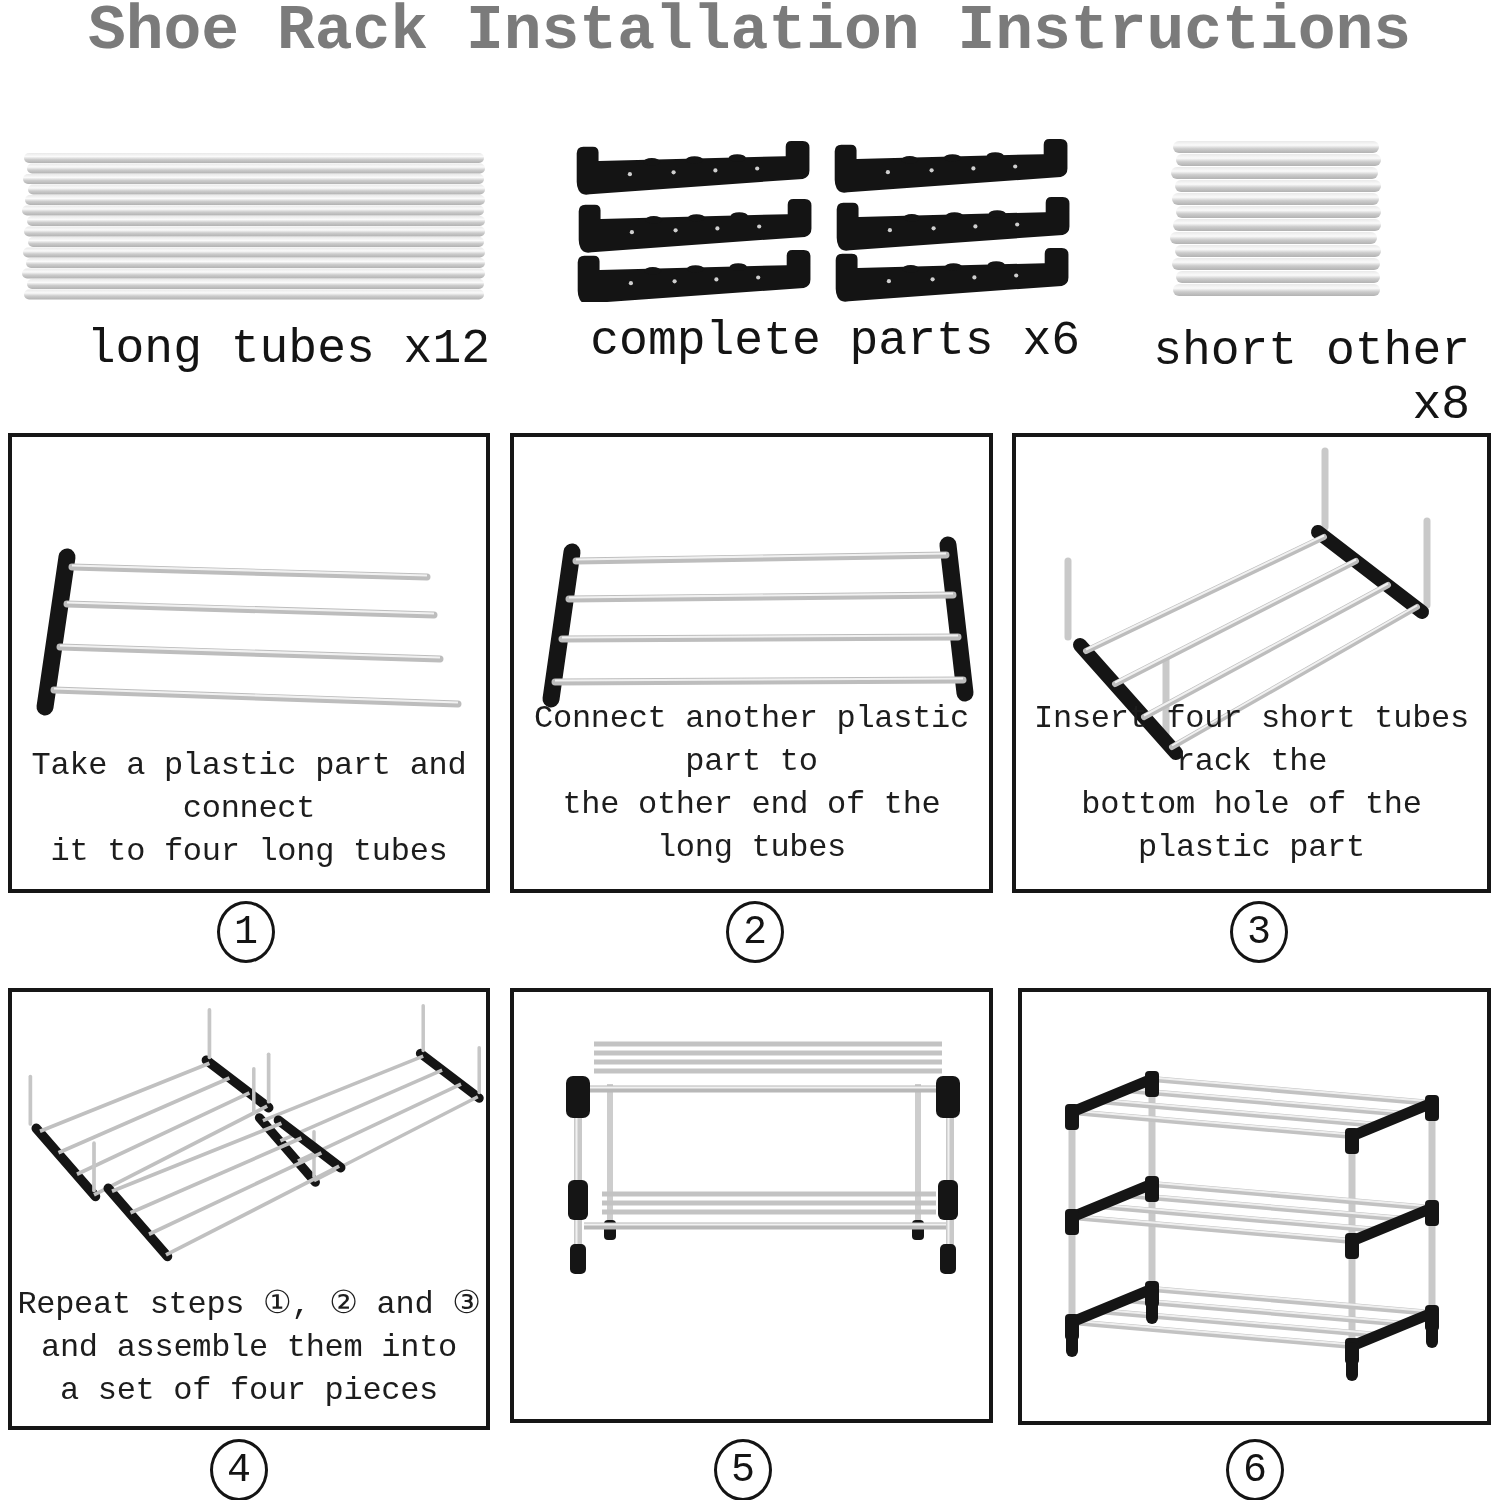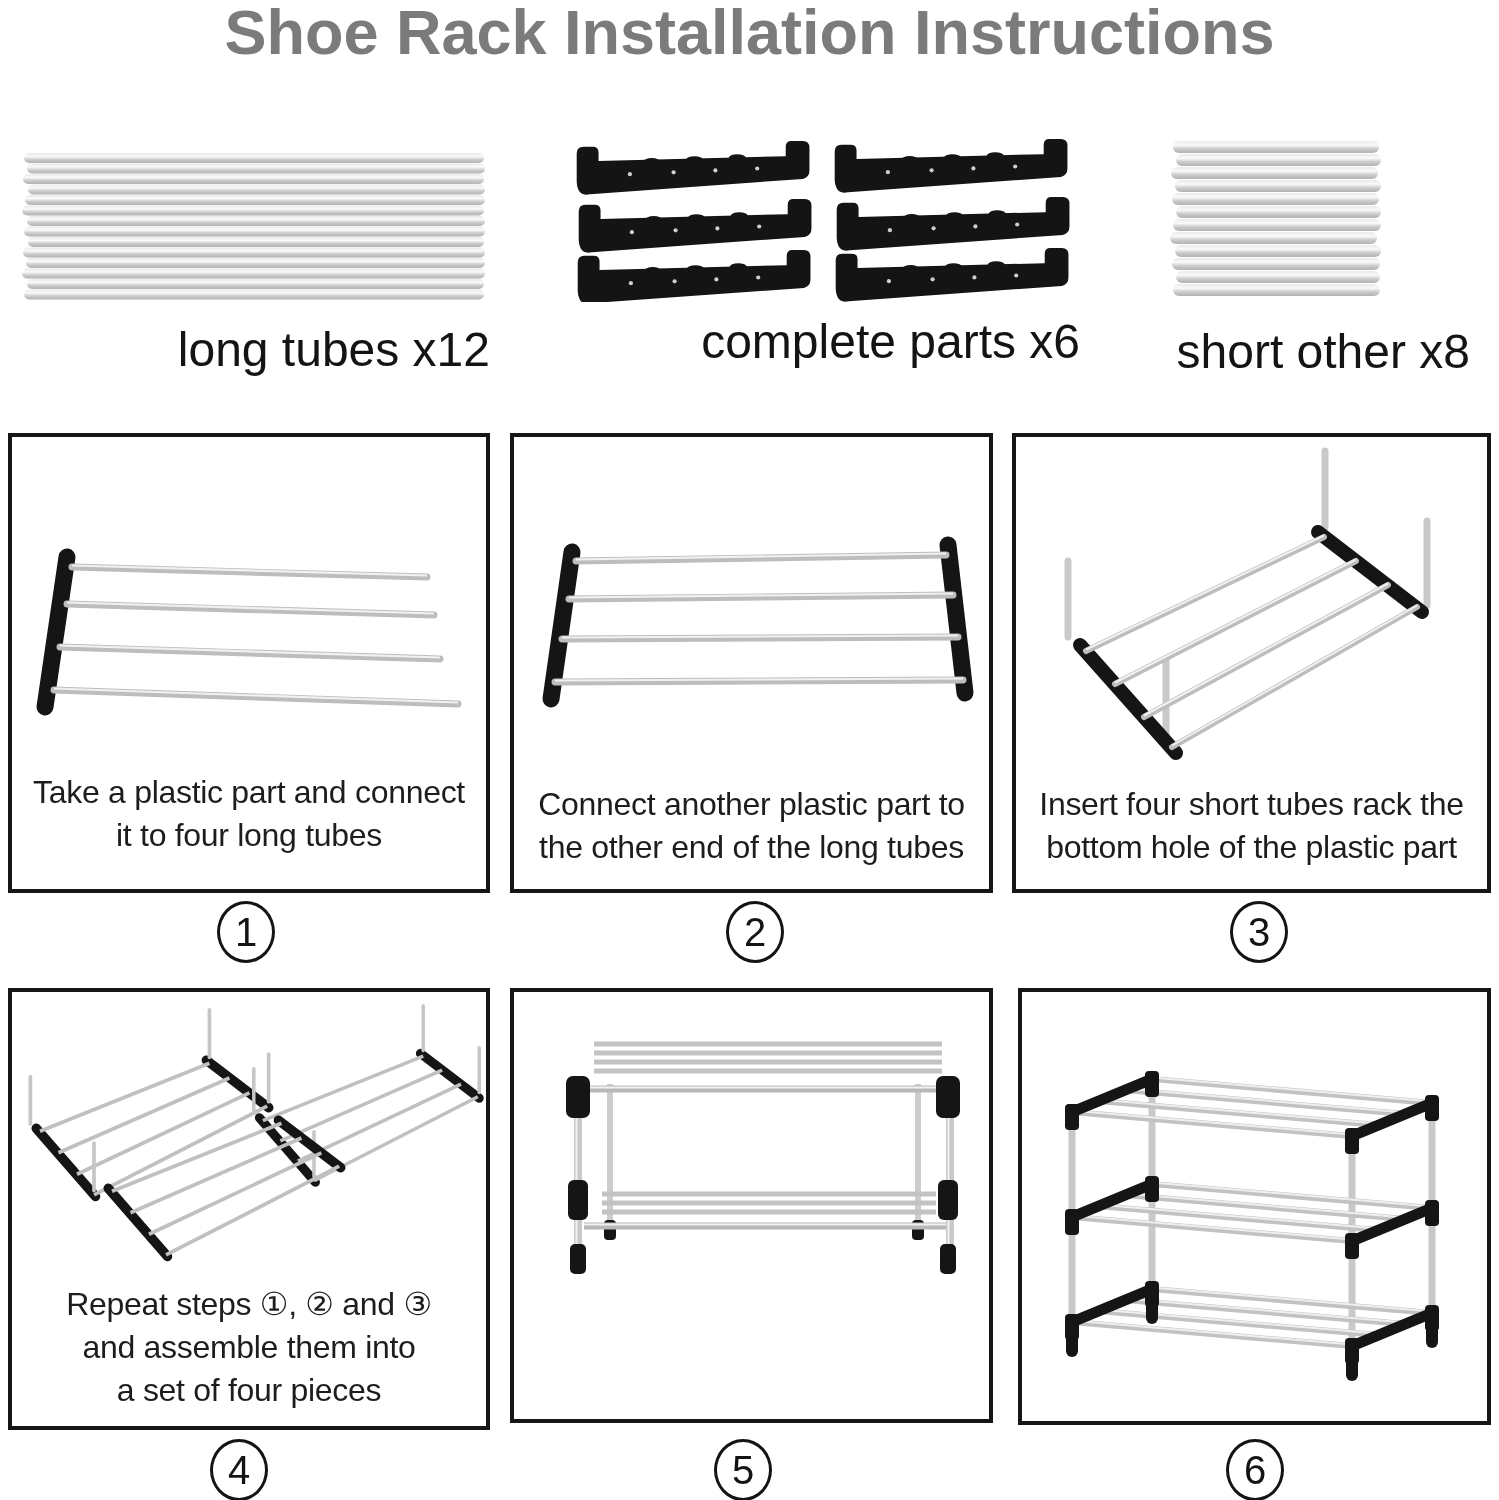--- a/index.html
+++ b/index.html
@@ -1,17 +1,17 @@
 <!DOCTYPE html>
 <html><head>
 <meta charset="utf-8">
 <style>
   html,body{margin:0;padding:0;background:#fff;}
   body{font-family:"Liberation Sans",sans-serif;}
-  .page{position:relative;width:1499px;height:1500px;background:#fff;overflow:hidden;}
+  .page{position:relative;width:1499px;height:1500px;background:#fff;overflow:hidden;font-family:Liberation Mono, monospace;}
   .title{position:absolute;left:0;top:-4px;width:100%;text-align:center;
          font-size:63px;font-weight:700;color:#7b7b7b;letter-spacing:0px;}
   .part-img{position:absolute;}
   .part-label{position:absolute;font-size:48px;color:#141414;text-align:right;}
   .box{position:absolute;border:4px solid #161616;background:#fff;}
   .box svg{position:absolute;left:0;top:0;}
   .caption{position:absolute;left:3px;right:3px;text-align:center;font-size:32px;
            line-height:43px;color:#1d1d1d;white-space:pre-line;letter-spacing:-0.3px;}
   .num{position:absolute;width:52px;height:56px;border:3.5px solid #141414;border-radius:50%;
        display:flex;align-items:center;justify-content:center;font-size:40px;color:#141414;background:#fff;}
@@ -95,21 +95,21 @@
       <line x1="55" y1="120" x2="33" y2="270" stroke="#151515" stroke-width="17" stroke-linecap="round"></line>
       <line x1="60" y1="130" x2="415" y2="140" stroke="#bdbdbd" stroke-width="7" stroke-linecap="round"></line>
       <line x1="60" y1="128.5" x2="415" y2="138.5" stroke="#f1f1f1" stroke-width="2.2"></line>
       <line x1="55" y1="167" x2="422" y2="178" stroke="#bdbdbd" stroke-width="7" stroke-linecap="round"></line>
       <line x1="55" y1="165.5" x2="422" y2="176.5" stroke="#f1f1f1" stroke-width="2.2"></line>
       <line x1="48" y1="210" x2="428" y2="222" stroke="#bdbdbd" stroke-width="7" stroke-linecap="round"></line>
       <line x1="48" y1="208.5" x2="428" y2="220.5" stroke="#f1f1f1" stroke-width="2.2"></line>
       <line x1="42" y1="253" x2="446" y2="267" stroke="#bdbdbd" stroke-width="7" stroke-linecap="round"></line>
       <line x1="42" y1="251.5" x2="446" y2="265.5" stroke="#f1f1f1" stroke-width="2.2"></line>
     </svg>
-    <div class="caption" style="bottom:32px">Take a plastic part and connect
+    <div class="caption" style="bottom:16px">Take a plastic part and connect
 it to four long tubes</div>
   </div>
 
   <div class="box" style="left:510px;top:433px;width:475px;height:452px">
     <svg width="474" height="345" viewBox="0 0 474 345">
       <line x1="58" y1="115" x2="37" y2="262" stroke="#151515" stroke-width="17" stroke-linecap="round"></line>
       <line x1="434" y1="108" x2="451" y2="256" stroke="#151515" stroke-width="17" stroke-linecap="round"></line>
       <line x1="62" y1="124" x2="432" y2="118" stroke="#bdbdbd" stroke-width="7" stroke-linecap="round"></line>
       <line x1="62" y1="122.5" x2="432" y2="116.5" stroke="#f1f1f1" stroke-width="2.2"></line>
       <line x1="55" y1="162" x2="439" y2="158" stroke="#bdbdbd" stroke-width="7" stroke-linecap="round"></line>

